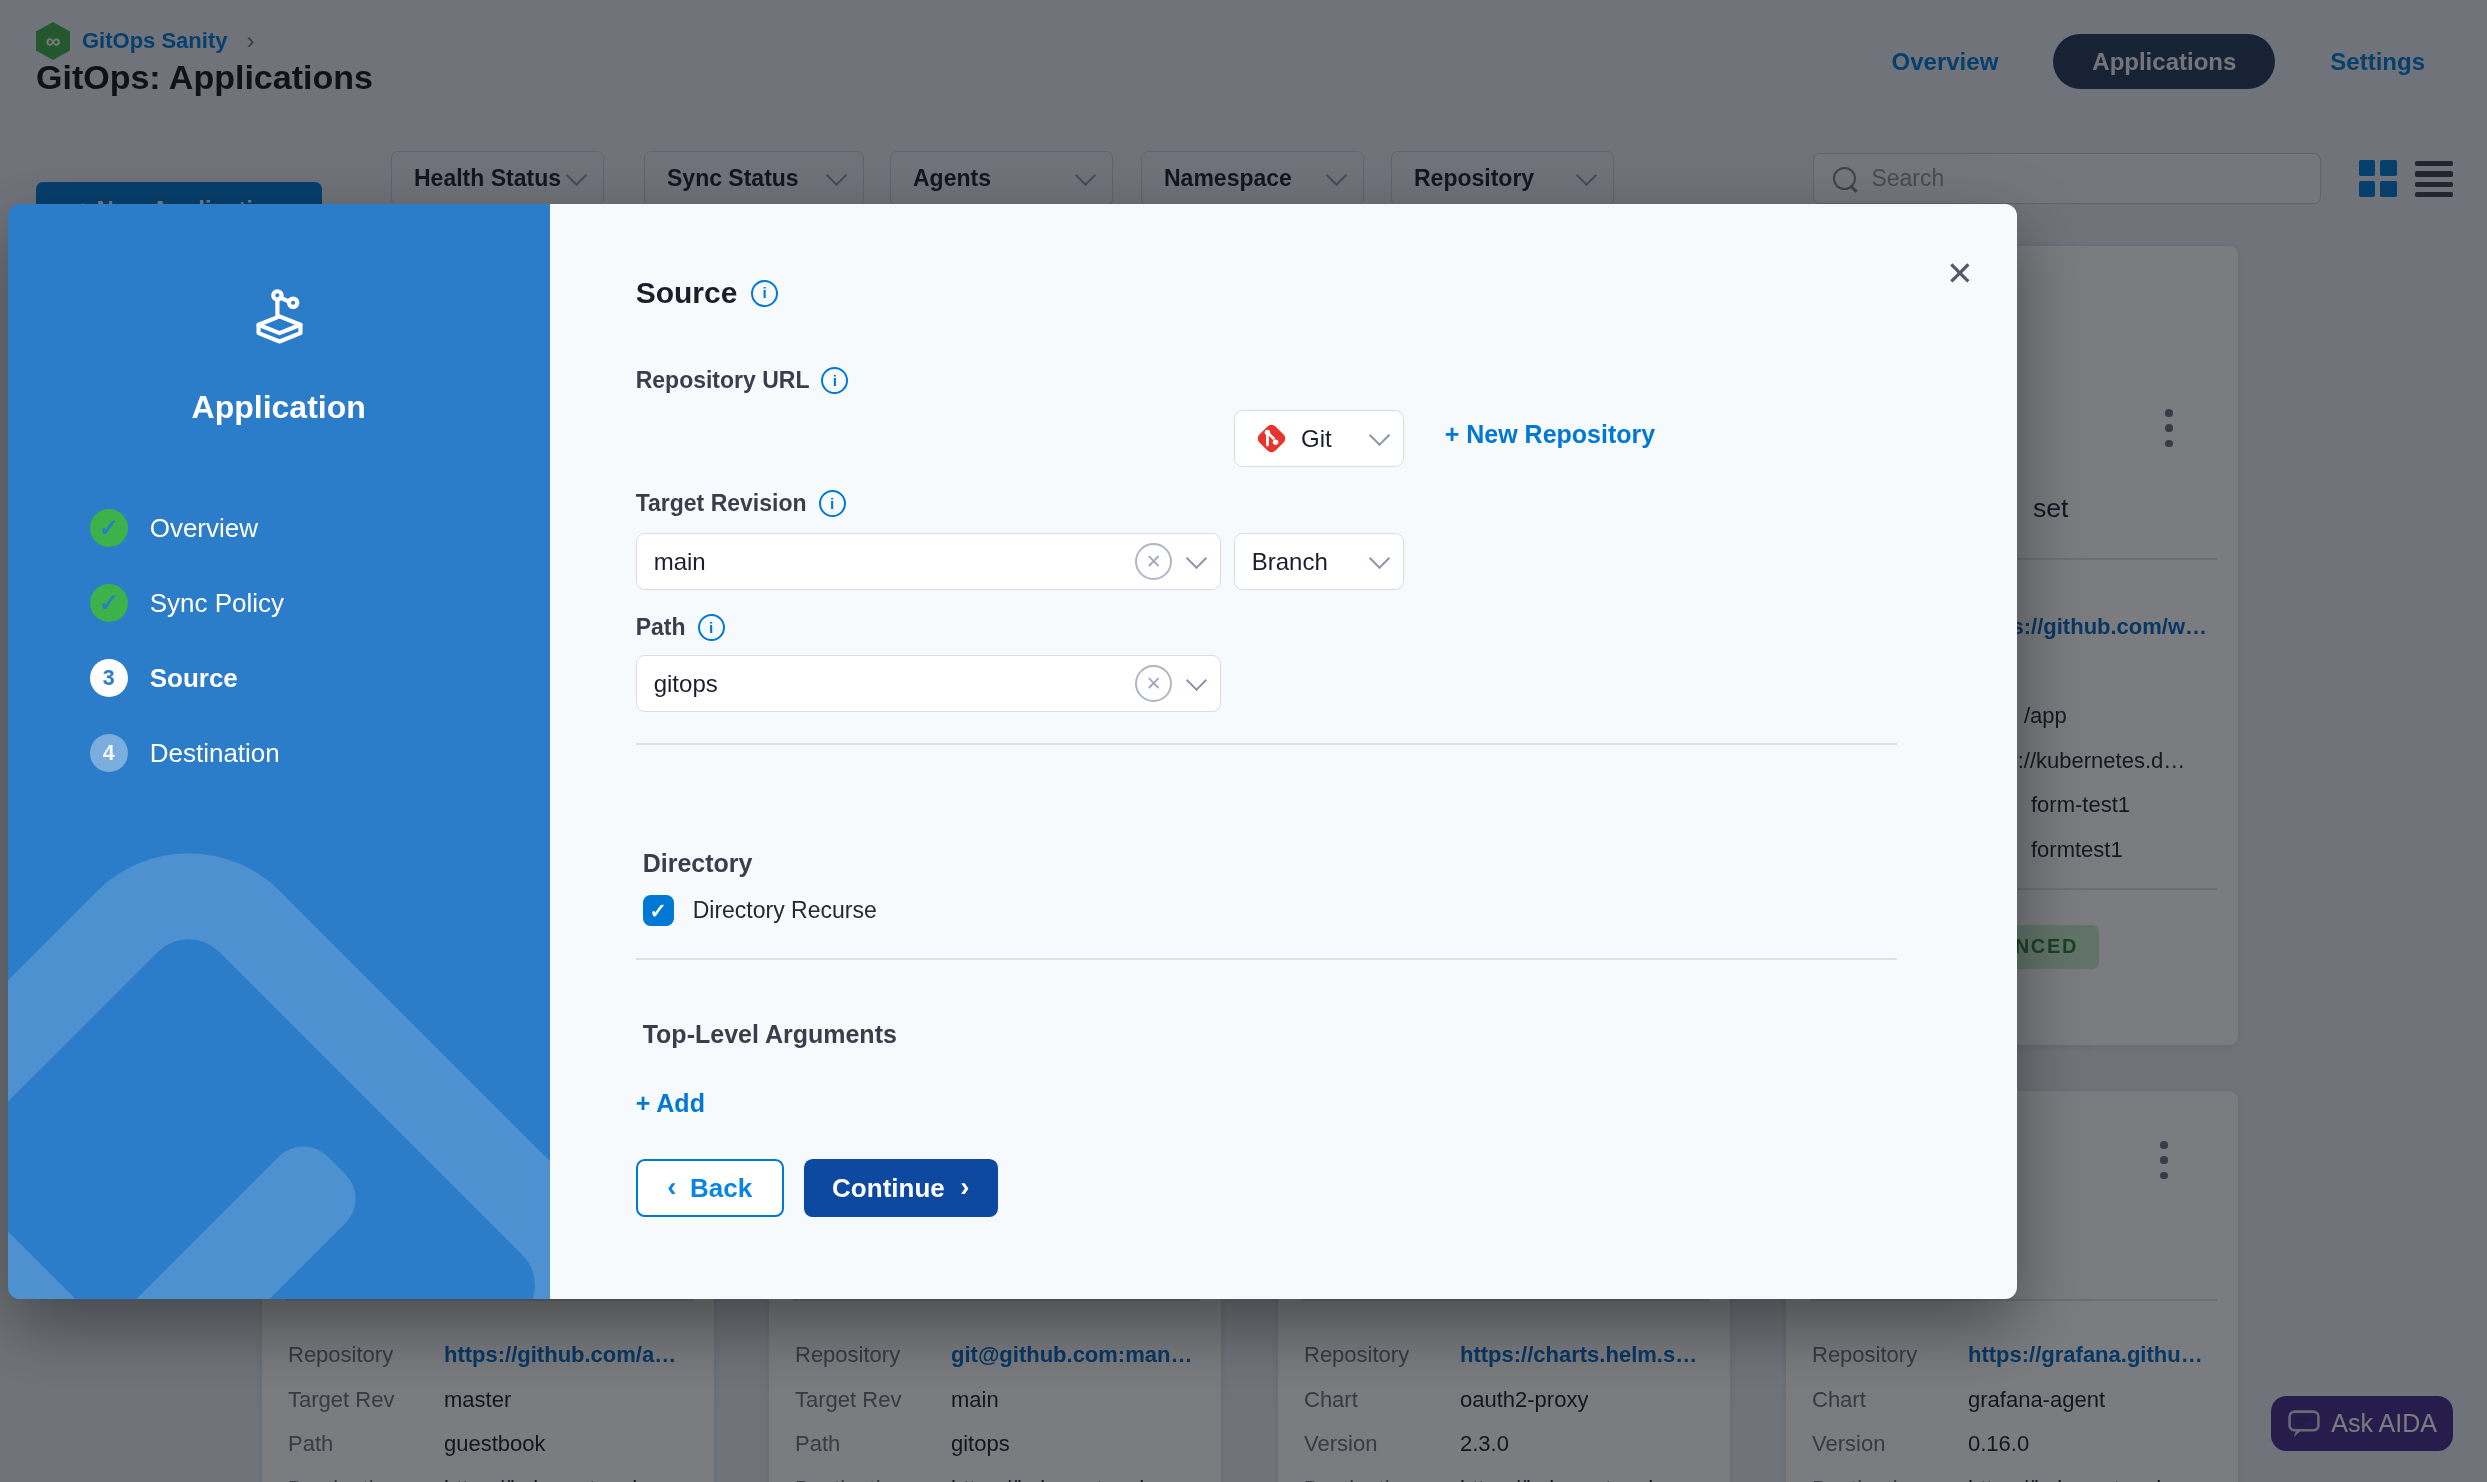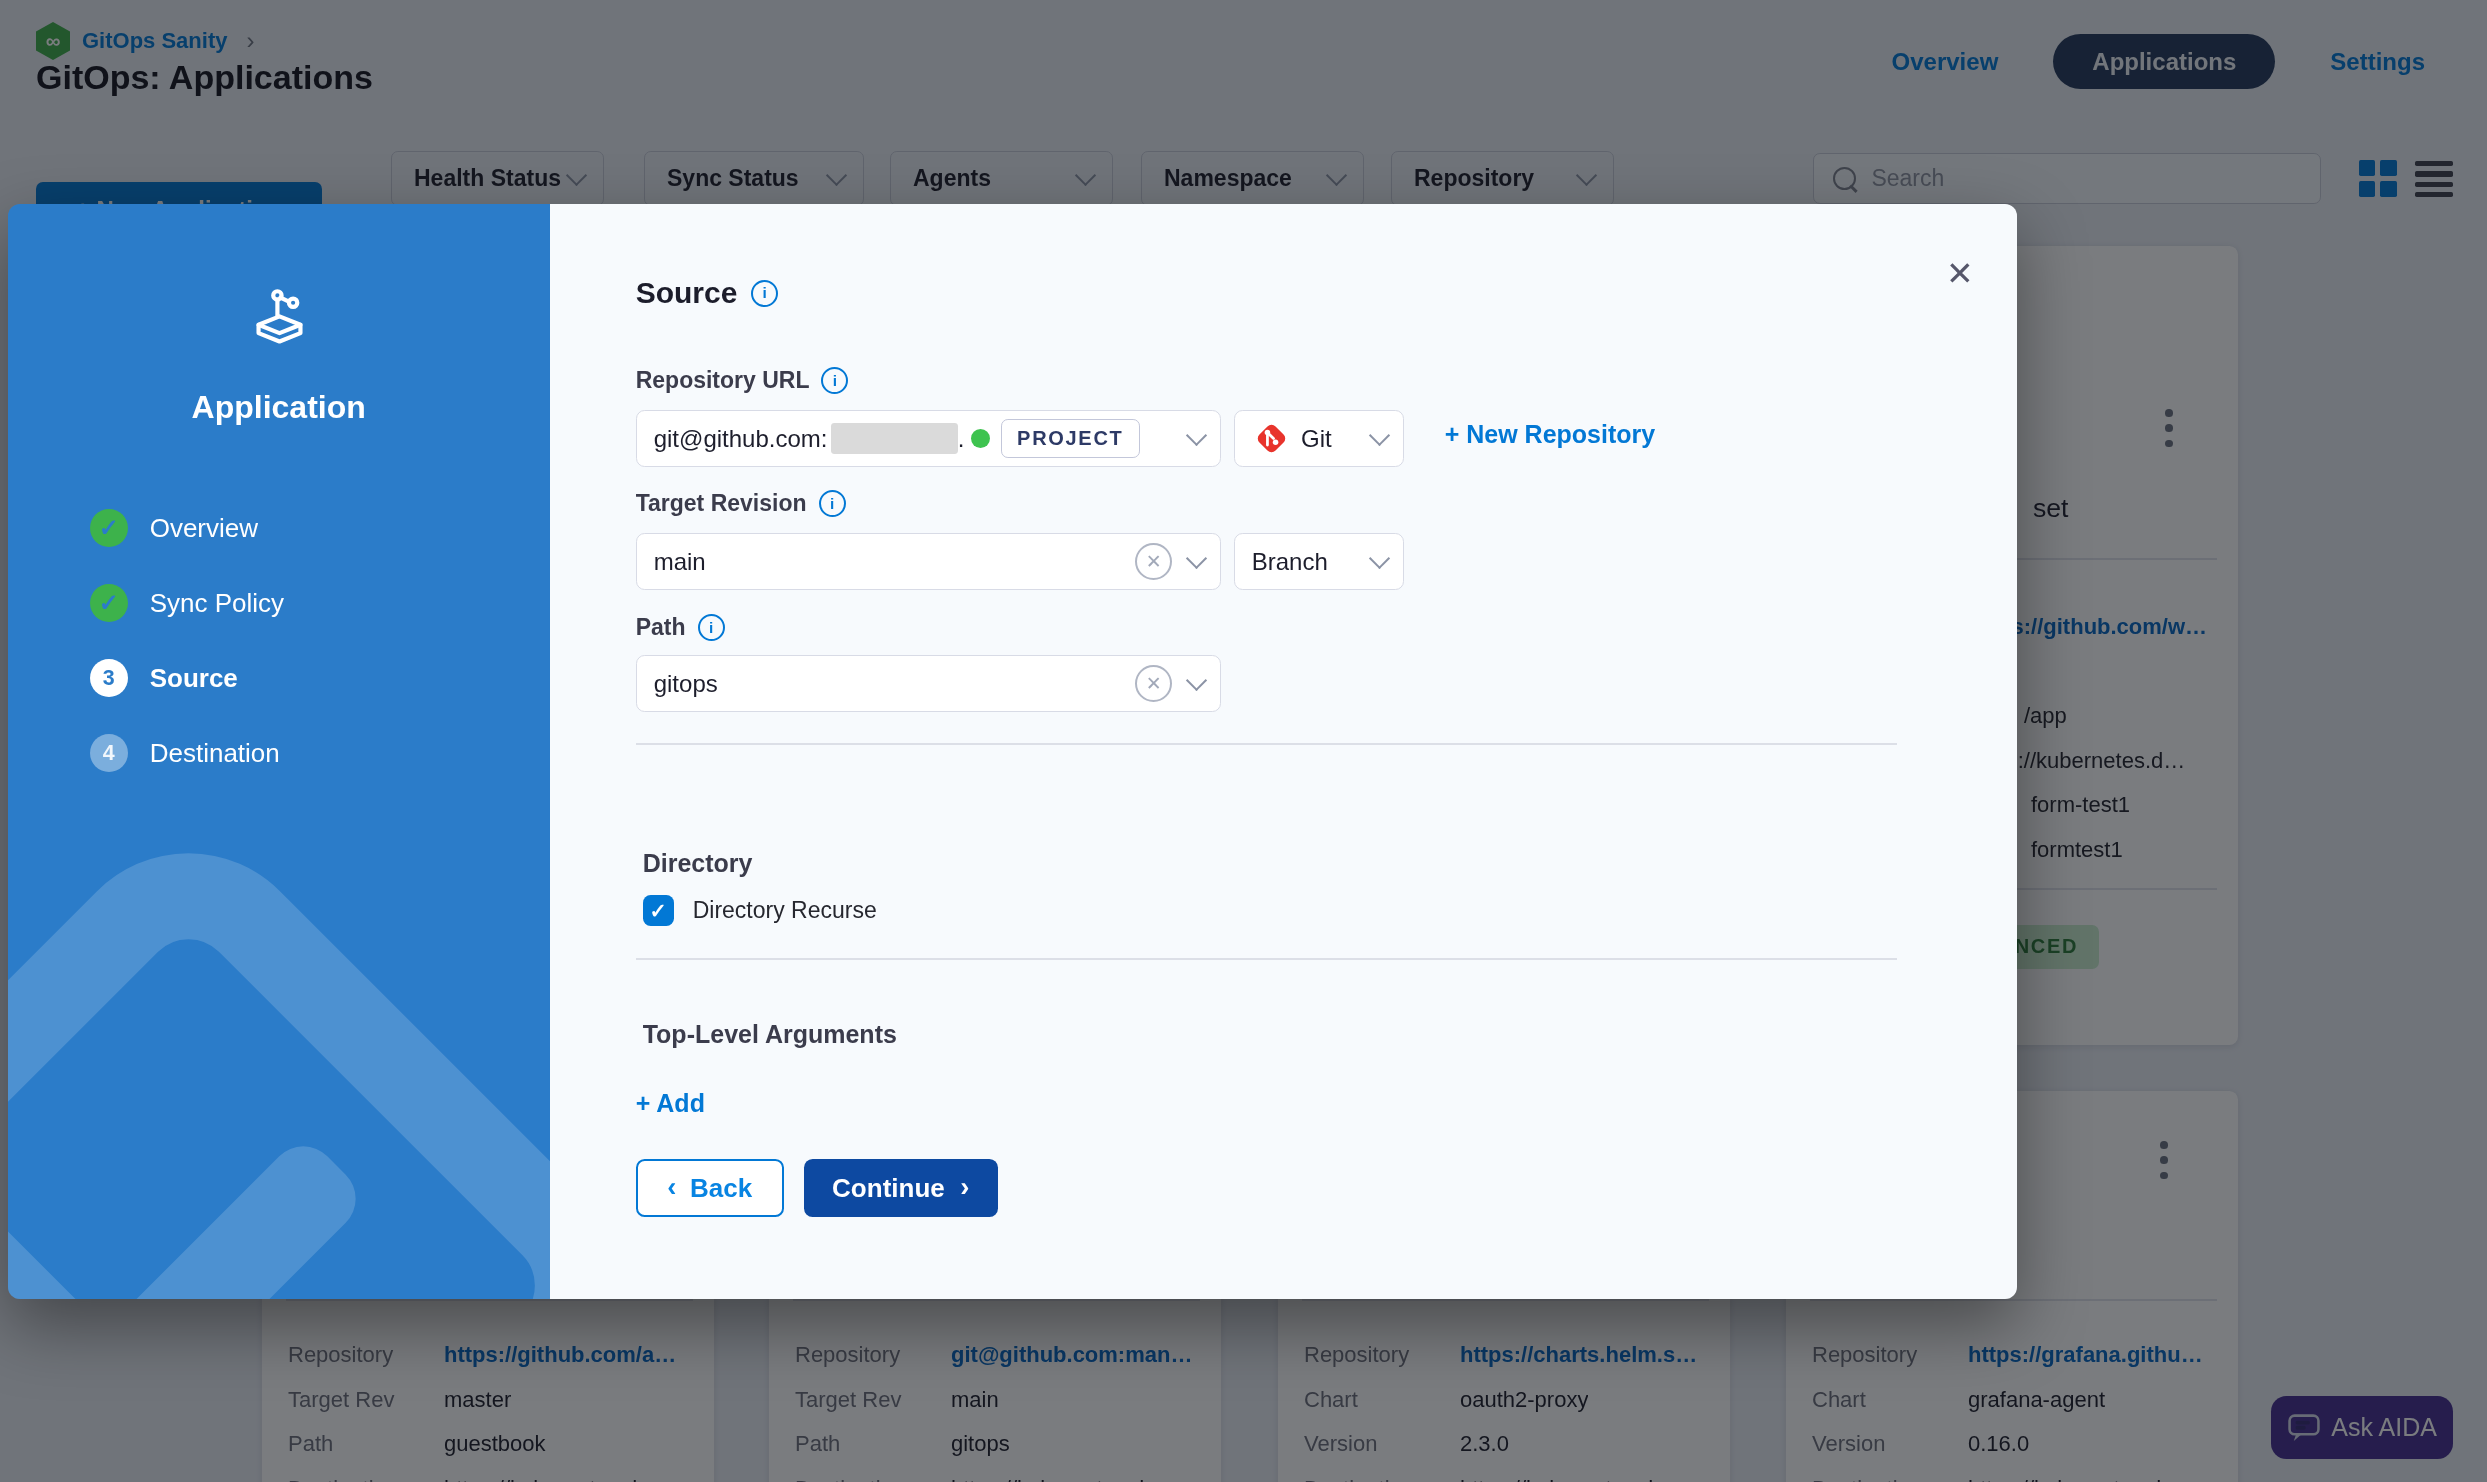--- a/index.html
+++ b/index.html
@@ -44,21 +44,21 @@
   .bcard{top:1091px;width:452px;height:446px;}
   .c1{left:262px;} .c2{left:769px;} .c3{left:1278px;} .c4{left:1786px;}
   .bcard .kebab{left:374px;top:50px;}
   .bcard .pdiv{top:208px;}
   .crow{position:absolute;left:26px;right:13.7px;display:flex;align-items:baseline;}
   .crow .lab{width:156px;flex:none;font-size:22px;color:#6d6f7c;}
   .crow .val{font-size:22px;color:#1d1e2c;white-space:nowrap;overflow:hidden;}
   .crow .val.link{color:#0667c3;font-weight:600;}
   .rr0{top:251px;} .rr1{top:296px;} .rr2{top:340px;} .rr3{top:385px;}
 
-  .aida{position:absolute;left:2271px;top:1396px;width:182px;height:63px;background:#452e90;border-radius:15.4px;display:flex;align-items:center;justify-content:center;gap:10.3px;color:#fff;font-size:25px;}
+  .aida{position:absolute;left:2271px;top:1396px;width:182px;height:55px;background:#452e90;border-radius:15.4px;display:flex;align-items:center;justify-content:center;gap:10.3px;color:#fff;font-size:25px;}
 
   
   .dim{position:absolute;inset:0;background:rgba(13,17,22,0.55);z-index:5;}
 
   
   .modal{position:absolute;left:7.7px;top:204px;width:2009px;height:1095px;z-index:10;display:flex;border-radius:12px;box-shadow:0 26px 69px rgba(0,0,0,.4);}
   .side{width:542px;flex:none;background:#2b7cc9;border-radius:12px 0 0 12px;position:relative;overflow:hidden;color:#fff;}
   .side-icon{position:absolute;left:238px;top:82px;}
   .side-title{position:absolute;left:0;top:185px;width:542px;text-align:center;font-size:32px;font-weight:bold;}
   .steps{position:absolute;left:82px;top:305px;}
@@ -320,29 +320,20 @@
       <div class="close">✕</div>
       <div class="m-title">
         <span>Source</span>
         <span class="info"></span>
       </div>
 
       <div class="flabel l-repo">
         <span>Repository URL</span>
           <span class="info"></span>
       </div>
-      <div class="tbox in-repo">
-        <span>git@github.com:</span>
-        <span class="redact"></span>
-        <span>.</span>
-        <span class="gdot"></span>
-        <span class="pbadge">PROJECT</span>
-        <span class="spacer"></span>
-        <span class="chev"></span>
-      </div>
       <div class="tbox sel-git">
         <svg width="39" height="39" viewBox="0 0 48 48">
           <rect x="10" y="10" width="28" height="28" rx="7" transform="rotate(45 24 24)" fill="#e8342c"></rect>
           <circle cx="19" cy="16.5" r="3.4" fill="#fff"></circle>
           <circle cx="29" cy="28.5" r="3.4" fill="#fff"></circle>
           <path d="M19 20 V32" stroke="#fff" stroke-width="3.4" stroke-linecap="round"></path>
           <path d="M21.5 19 L26.5 24" stroke="#fff" stroke-width="3.4" stroke-linecap="round"></path>
         </svg>
         <span style="margin-left:10.3px">Git</span>
         <span class="spacer"></span>

